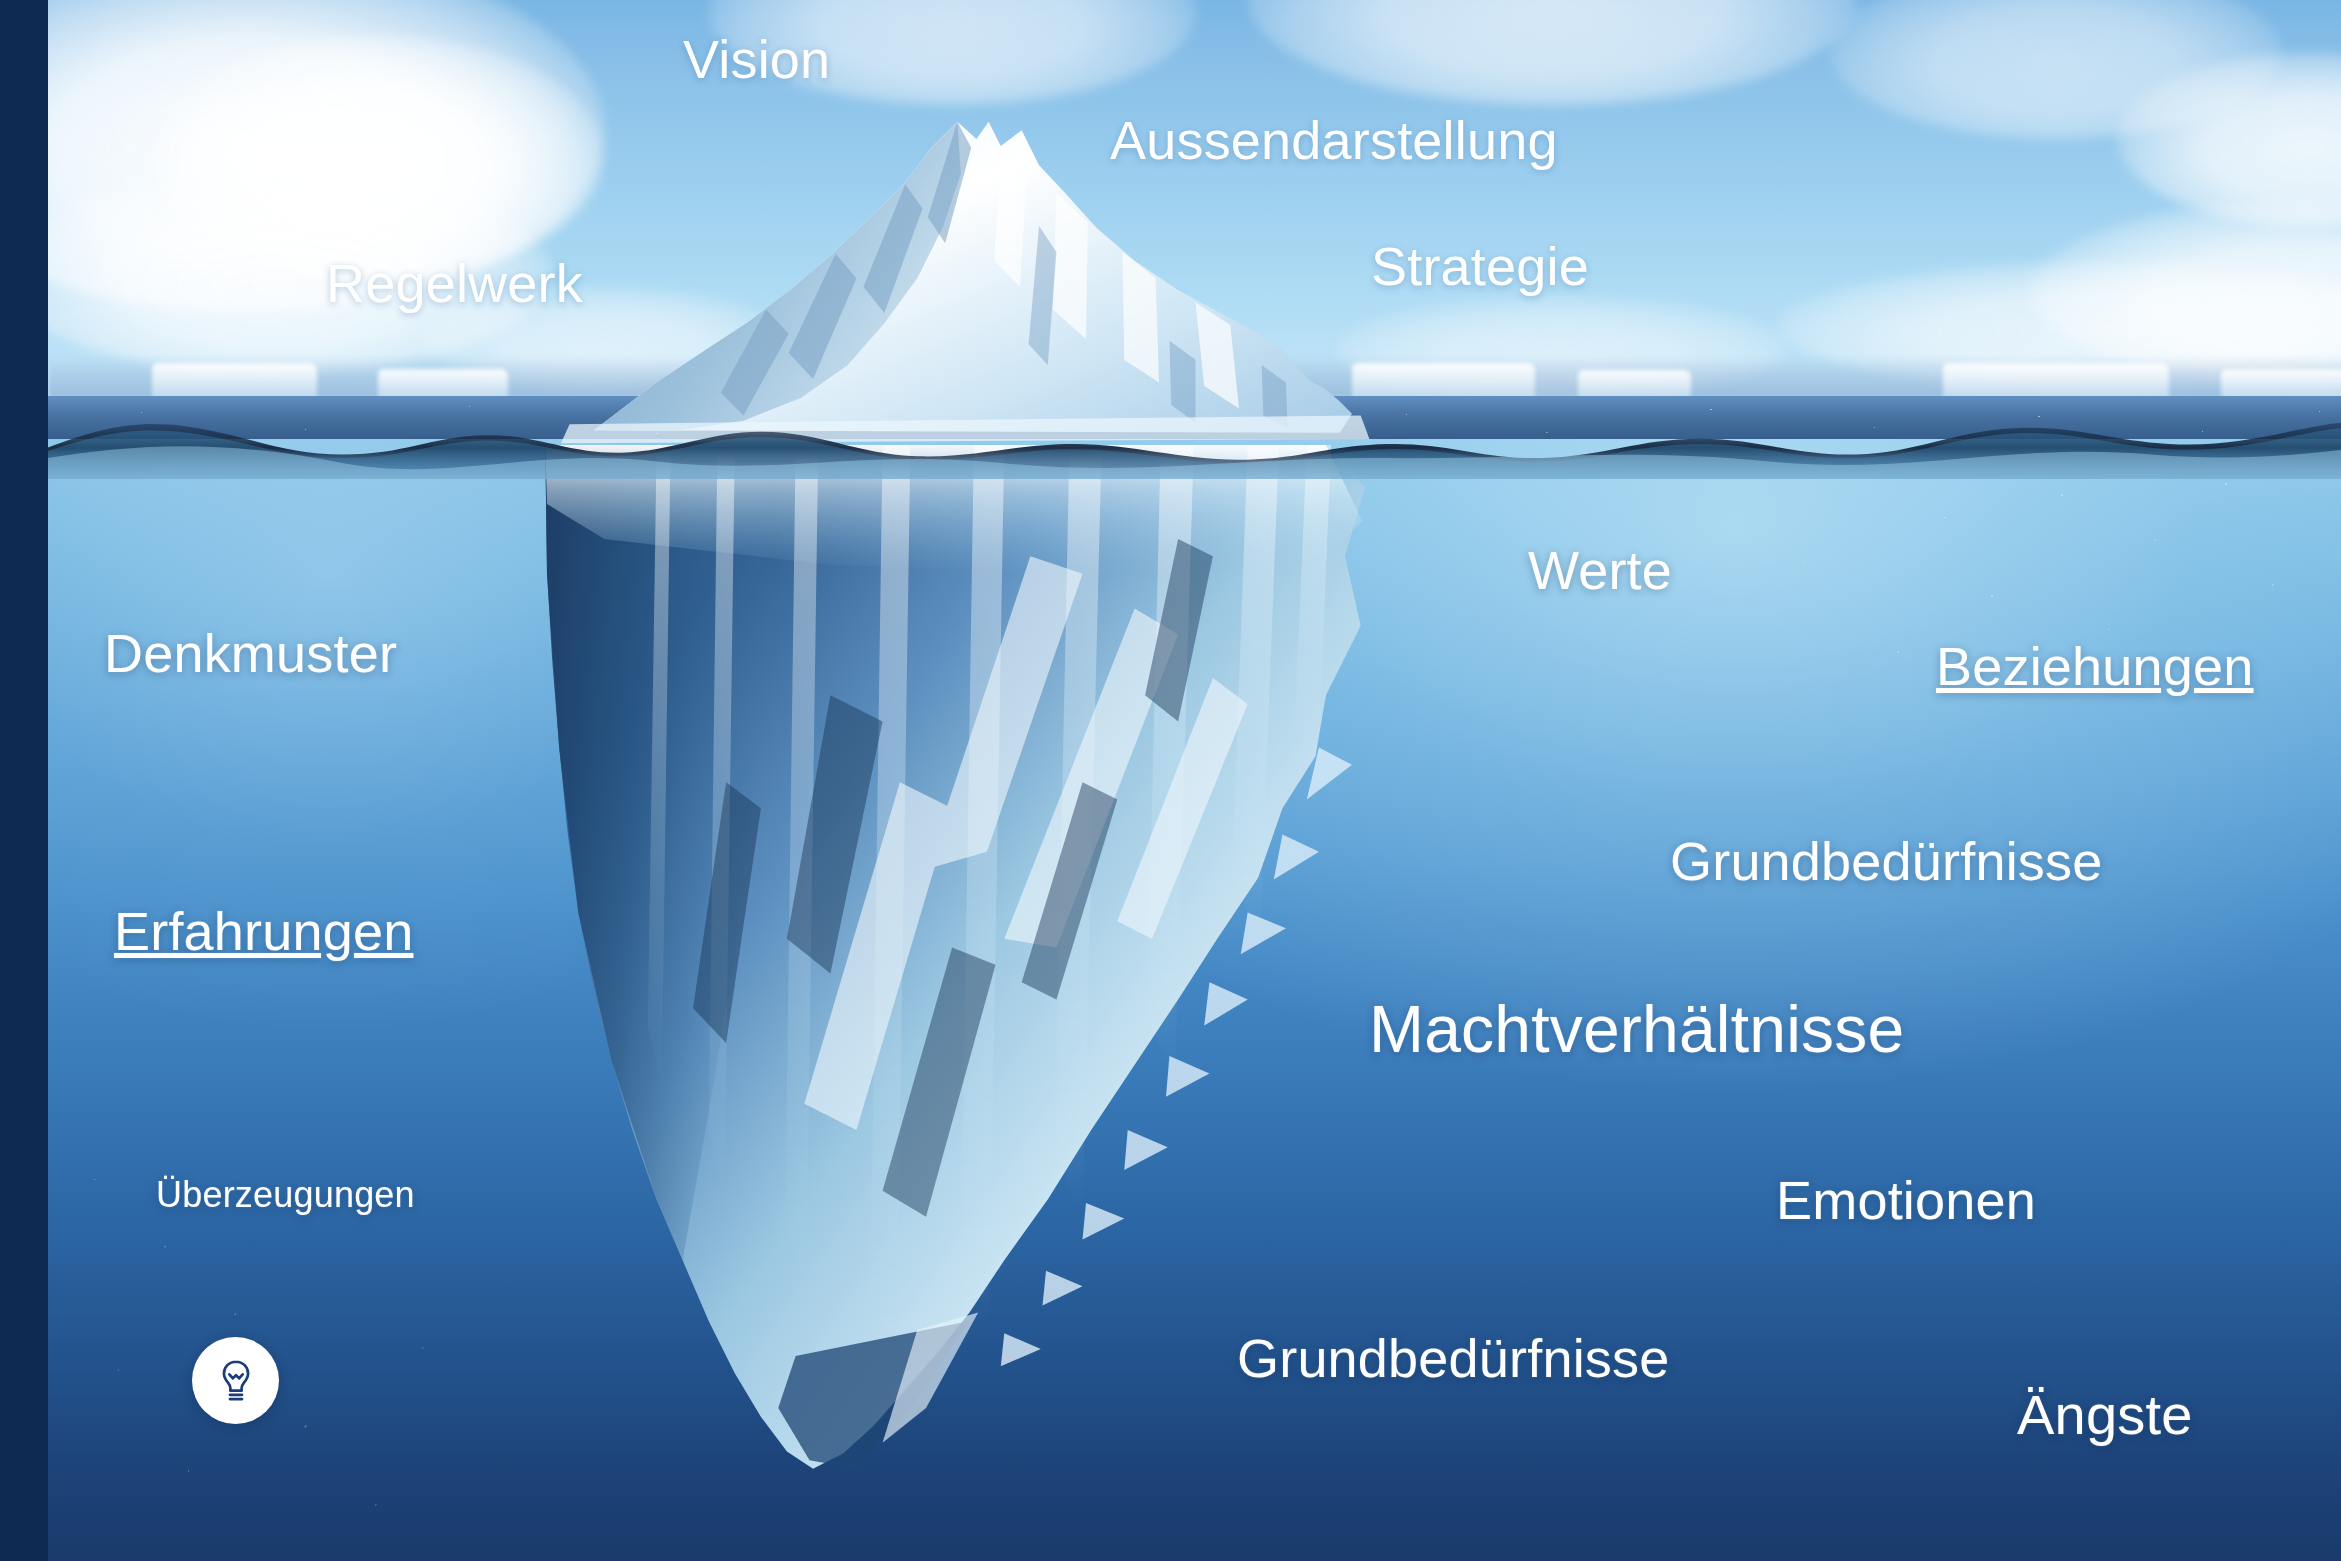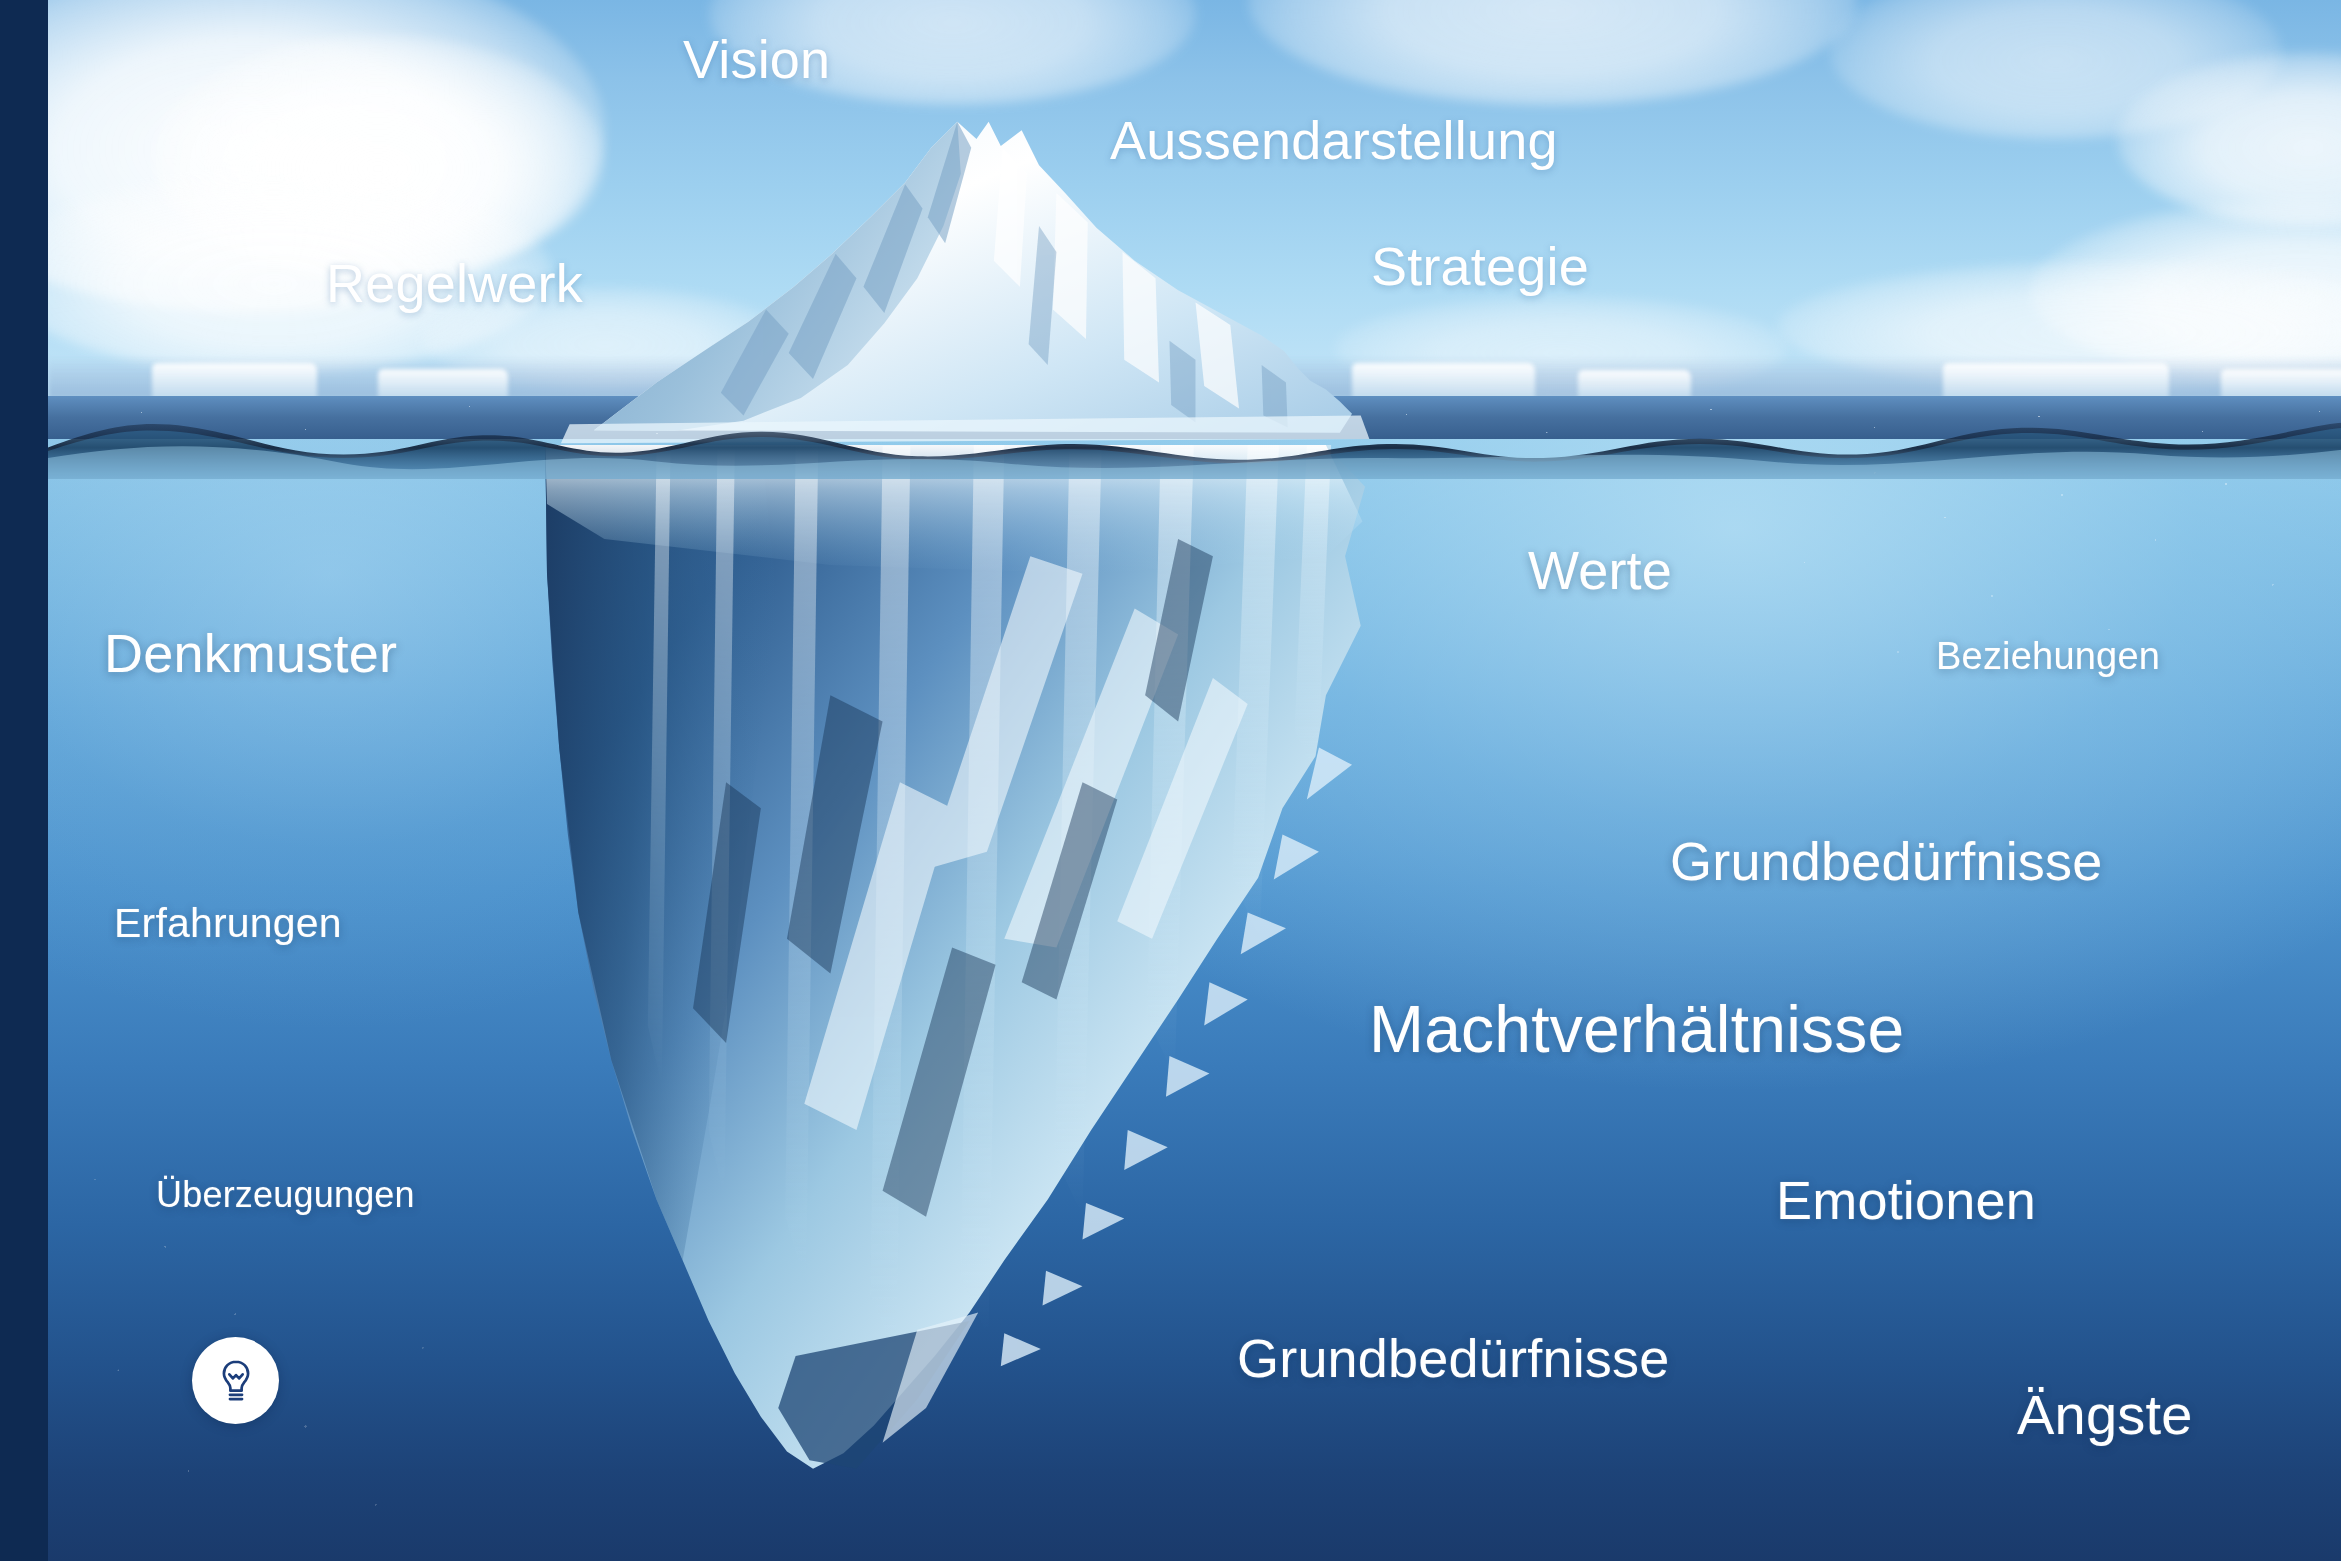--- a/index.html
+++ b/index.html
@@ -385,24 +385,24 @@
 
   <div>
     <div class="label above" style="left:635px; top:28px; font-size:54px;">Vision</div>
     <div class="label above" style="left:1062px; top:109px; font-size:54px;">Aussendarstellung</div>
     <div class="label above" style="left:278px; top:252px; font-size:54px;">Regelwerk</div>
     <div class="label above" style="left:1323px; top:235px; font-size:54px;">Strategie</div>
   </div>
 
   <div>
     <div class="label" style="left:1480px; top:539px; font-size:54px;">Werte</div>
-    <div class="label" style="left:1888px; top:635px; font-size:38px;">Beziehungen</div>
+    <div class="label" style="left:1888px; top:635px; font-size:54px;text-decoration:underline;">Beziehungen</div>
     <div class="label" style="left:56px; top:622px; font-size:54px;">Denkmuster</div>
     <div class="label" style="left:1622px; top:830px; font-size:54px;">Grundbedürfnisse</div>
-    <div class="label" style="left:66px; top:900px; font-size:41px;">Erfahrungen</div>
+    <div class="label" style="left:66px; top:900px; font-size:54px;text-decoration:underline;">Erfahrungen</div>
     <div class="label" style="left:1321px; top:991px; font-size:66px;">Machtverhältnisse</div>
     <div class="label" style="left:1728px; top:1169px; font-size:54px;">Emotionen</div>
     <div class="label" style="left:108px; top:1174px; font-size:36px;">Überzeugungen</div>
     <div class="label" style="left:1189px; top:1327px; font-size:54px;">Grundbedürfnisse</div>
     <div class="label" style="left:1969px; top:1382px; font-size:56px;">Ängste</div>
   </div>
 
   <div class="logo">
     <svg width="50" height="50" viewBox="0 0 48 48" xmlns="http://www.w3.org/2000/svg">
       <g fill="none" stroke="#1b3d7a" stroke-width="2.6" stroke-linecap="round" stroke-linejoin="round">

